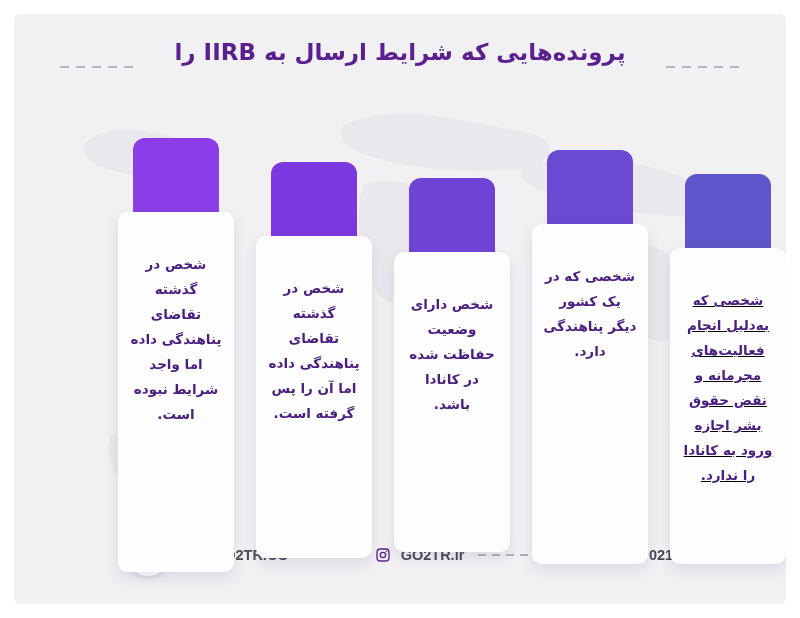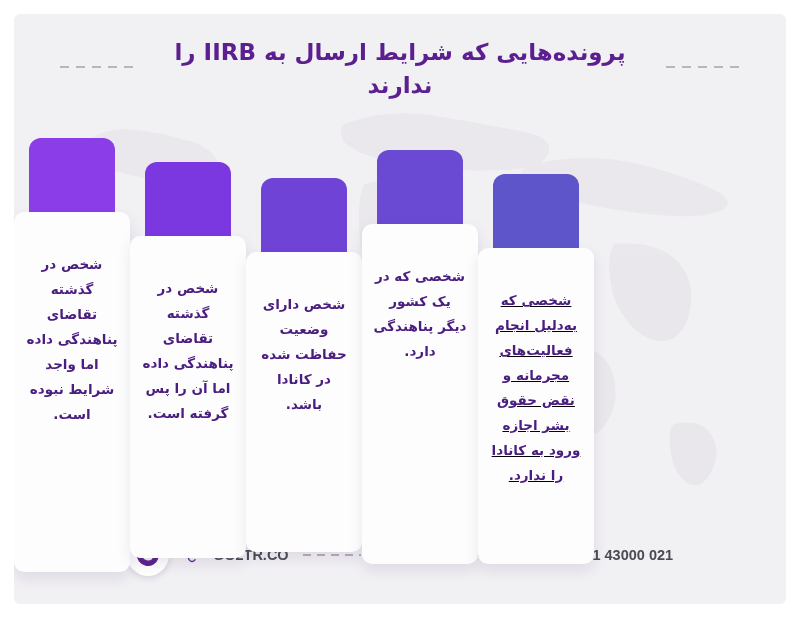--- a/index.html
+++ b/index.html
@@ -69,22 +69,23 @@
   .dash.right { right: 46px; }
 
   .cards {
     position: absolute;
     top: 124px;
     left: 0;
     right: 0;
     height: 390px;
     display: flex;
     flex-direction: row-reverse;
-    justify-content: flex-start;
+    justify-content: flex-end;
     align-items: flex-start;
+    gap: 22px;
     direction: rtl;
   }
 
   .card {
     position: relative;
     width: 116px;
     box-sizing: border-box;
   }
 
   .tab {
@@ -198,21 +199,20 @@
           <path d="M100 420 q22-4 30 12 t-4 30 q-10 14-20 4 t-12-30 q0-14 6-16z"></path>
         </g>
       </svg>
     </div>
 
     <div class="dash left"></div>
     <div class="dash right"></div>
 
     <div class="title">
       <span>پرونده‌هایی که شرایط ارسال به IIRB را</span>
-      <span class="title-line2">ندارند</span>
     </div>
 
     <div class="cards">
 
       <div class="card c1">
         <div class="tab" style="background:#8b3ee8"></div>
         <div class="card-body">شخص در گذشته تقاضای پناهندگی داده اما واجد شرایط نبوده است.</div>
       </div>
 
       <div class="card c2">

